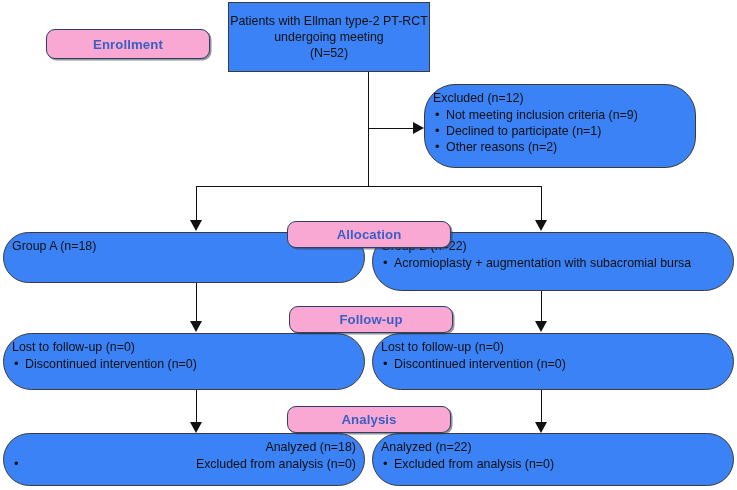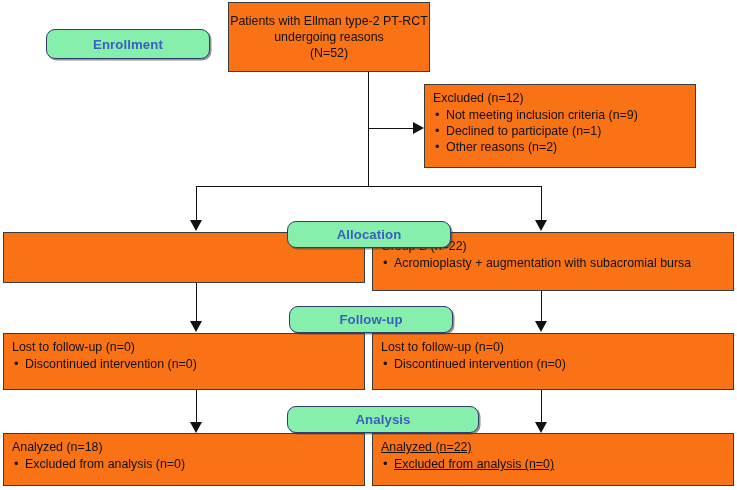--- a/index.html
+++ b/index.html
@@ -17,29 +17,30 @@
     width: 737px;
     height: 490px;
     background: #ffffff;
     overflow: hidden;
   }
 
   
   .box {
     position: absolute;
     box-sizing: border-box;
-    background: #f97316;
+    background: #3b82f6;
     border: 1.3px solid #3b3b3b;
     font-size: 12.4px;
     line-height: 1.30;
     color: #101010;
     z-index: 3;
   }
   .box-pad {
     padding: 5px 8px 12px 8px;
+    border-radius: 31px;
   }
   .box.center {
     text-align: center;
     display: flex;
     flex-direction: column;
     align-items: center;
     justify-content: center;
   }
   .box .ttl {
     white-space: nowrap;
@@ -61,21 +62,21 @@
     left: 2px;
     top: -0.5px;
     font-size: 13px;
     line-height: 1.3;
   }
 
   
   .pill {
     position: absolute;
     box-sizing: border-box;
-    background: #86efac;
+    background: #f9a8d4;
     border: 1.3px solid #2f3f6b;
     border-radius: 9px;
     color: #3b5fc0;
     font-weight: bold;
     font-size: 13.2px;
     letter-spacing: 0.1px;
     display: flex;
     align-items: center;
     justify-content: center;
     box-shadow: 1.5px 1.5px 0 rgba(60,60,60,0.55);
@@ -119,21 +120,21 @@
 <body>
 
 <div id="diagram">
 
   <div class="pill" style="left:46px; top:29px; width:164px; height:30px;">
     <span>Enrollment</span>
   </div>
 
   <div class="box center" style="left:228px; top:2px; width:202px; height:70px;">
     <div class="ttl">Patients with Ellman type-2 PT-RCT</div>
-    <div class="ttl">undergoing reasons</div>
+    <div class="ttl">undergoing meeting</div>
     <div class="ttl">(N=52)</div>
   </div>
 
   <div class="vline" style="left:368px; top:72px; height:114px;"></div>
 
   <div class="hline" style="left:368px; top:128px; width:48px;"></div>
   <div class="arrow-right" style="left:413px; top:121.5px;"></div>
 
   <div class="box box-pad" style="left:424px; top:84px; width:272px; height:84px;">
     <div class="ttl">Excluded (n=12)</div>
@@ -148,20 +149,21 @@
   <div class="vline" style="left:196px; top:186px; height:36px;"></div>
   <div class="arrow-down" style="left:189.5px; top:220px;"></div>
   <div class="vline" style="left:541px; top:186px; height:36px;"></div>
   <div class="arrow-down" style="left:534.5px; top:220px;"></div>
 
   <div class="pill" style="left:287px; top:205px; width:164px; height:27px;margin-top:16px;">
     <span>Allocation</span>
   </div>
 
   <div class="box box-pad" style="left:3px; top:232px; width:362px; height:51px;">
+    <div class="ttl">Group A (n=18)</div>
   </div>
 
   <div class="box box-pad" style="left:372px; top:232px; width:362px; height:59px;">
     <div class="ttl">Group B (n=22)</div>
     <ul class="bullets">
       <li>Acromioplasty + augmentation with subacromial bursa</li>
     </ul>
   </div>
 
   <div class="vline" style="left:196px; top:283px; height:39px;"></div>
@@ -185,31 +187,31 @@
     <ul class="bullets">
       <li>Discontinued intervention (n=0)</li>
     </ul>
   </div>
 
   <div class="vline" style="left:196px; top:390px; height:33px;"></div>
   <div class="arrow-down" style="left:189.5px; top:422px;"></div>
   <div class="vline" style="left:541px; top:390px; height:33px;"></div>
   <div class="arrow-down" style="left:534.5px; top:422px;"></div>
 
-  <div class="pill" style="left:287px; top:406px; width:192px; height:27px;">
+  <div class="pill" style="left:287px; top:406px; width:164px; height:27px;">
     <span>Analysis</span>
   </div>
 
-  <div class="box box-pad" style="left:3px; top:433px; width:362px; height:53px;">
+  <div class="box box-pad" style="left:3px; top:433px; width:362px; height:53px;text-align:right;">
     <div class="ttl">Analyzed (n=18)</div>
     <ul class="bullets">
       <li>Excluded from analysis (n=0)</li>
     </ul>
   </div>
 
-  <div class="box box-pad" style="left:372px; top:433px; width:362px; height:53px;text-decoration:underline;">
+  <div class="box box-pad" style="left:372px; top:433px; width:362px; height:53px;">
     <div class="ttl">Analyzed (n=22)</div>
     <ul class="bullets">
       <li>Excluded from analysis (n=0)</li>
     </ul>
   </div>
 
 </div>
 
 </body></html>

